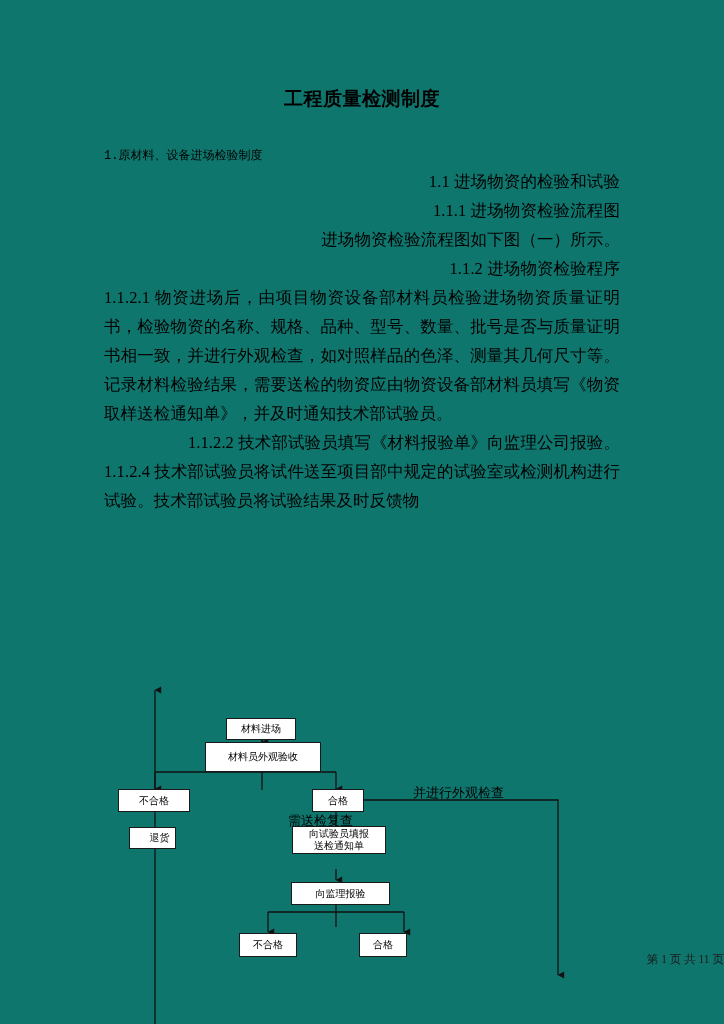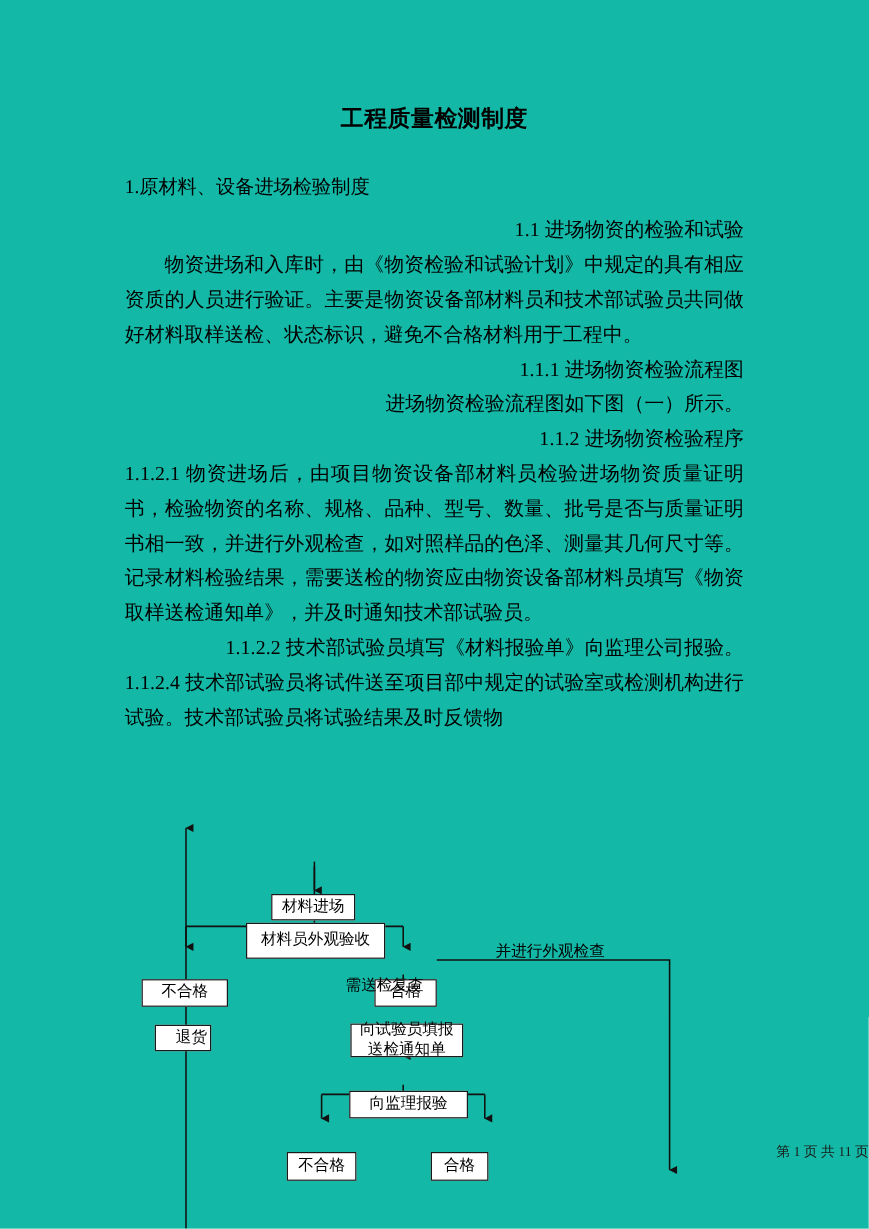--- a/index.html
+++ b/index.html
@@ -8,45 +8,45 @@
     background: #ffffff;
   }
   body {
     font-family: "Liberation Serif", "DejaVu Serif", serif;
     color: #000000;
   }
   .page {
     position: relative;
     width: 724px;
     height: 1024px;
-    background: #14b8a6;
+    background: #0f766e;
     overflow: hidden;
   }
   .doc-title {
     position: absolute;
     top: 86px;
     left: 0;
     width: 724px;
     text-align: center;
     font-family: "DejaVu Sans", "Liberation Sans", sans-serif;
     font-weight: bold;
     font-size: 19px;
     letter-spacing: 0.5px;
   }
   .body-text {
     position: absolute;
     top: 148px;
     left: 104px;
     width: 516px;
   }
   .small-line {
-    font-size: 16px;
+    font-size: 12px;
     line-height: 17px;
-    margin: 0 0 12px 0;
-    font-family: Liberation Serif, serif;
+    margin: 0 0 2px 0;
+    font-family: Liberation Mono, monospace;
   }
   .para {
     font-size: 16.5px;
     line-height: 29px;
     margin: 0;
     text-align: justify;
     text-justify: inter-ideograph;
     letter-spacing: 0.1px;
   }
   .para.indent { text-indent: 2em; }
@@ -60,30 +60,29 @@
     top: 0;
     width: 724px;
     height: 1024px;
     pointer-events: none;
   }
   .fbox {
     position: absolute;
     box-sizing: border-box;
     border: 1.2px solid #1a1a1a;
     background: #ffffff;
-    font-family: Liberation Mono, monospace;
-    font-size: 13px;
+    font-family: Liberation Serif, serif;
+    font-size: 10px;
     line-height: 1.15;
     display: flex;
     align-items: center;
     justify-content: center;
     text-align: center;
     white-space: pre-line;
     color: #000;
-    margin-top: 27px;
   }
   .flabel {
     position: absolute;
     font-family: "DejaVu Sans", "Liberation Sans", sans-serif;
     font-size: 13px;
     color: #000;
     white-space: nowrap;
     background: transparent;
   }
   .page-footer {
@@ -100,21 +99,20 @@
 </head>
 <body>
 
 <div class="page">
 
   <div class="doc-title">工程质量检测制度</div>
 
   <div class="body-text">
     <p class="small-line">1.原材料、设备进场检验制度</p>
     <p class="para nojust">1.1 进场物资的检验和试验</p>
-    <p class="para indent">物资进场和入库时，由《物资检验和试验计划》中规定的具有相应资质的人员进行验证。主要是物资设备部材料员和技术部试验员共同做好材料取样送检、状态标识，避免不合格材料用于工程中。</p>
     <p class="para nojust">1.1.1 进场物资检验流程图</p>
     <p class="para nojust sub-indent">进场物资检验流程图如下图（一）所示。</p>
     <p class="para nojust">1.1.2 进场物资检验程序</p>
     <p class="para">1.1.2.1 物资进场后，由项目物资设备部材料员检验进场物资质量证明书，检验物资的名称、规格、品种、型号、数量、批号是否与质量证明书相一致，并进行外观检查，如对照样品的色泽、测量其几何尺寸等。记录材料检验结果，需要送检的物资应由物资设备部材料员填写《物资取样送检通知单》，并及时通知技术部试验员。</p>
     <p class="para nojust">1.1.2.2 技术部试验员填写《材料报验单》向监理公司报验。</p>
     <p class="para">1.1.2.4 技术部试验员将试件送至项目部中规定的试验室或检测机构进行试验。技术部试验员将试验结果及时反馈物</p>
   </div>
 
   <svg class="flow" viewBox="0 0 724 1024" width="724" height="1024">
     <defs>

